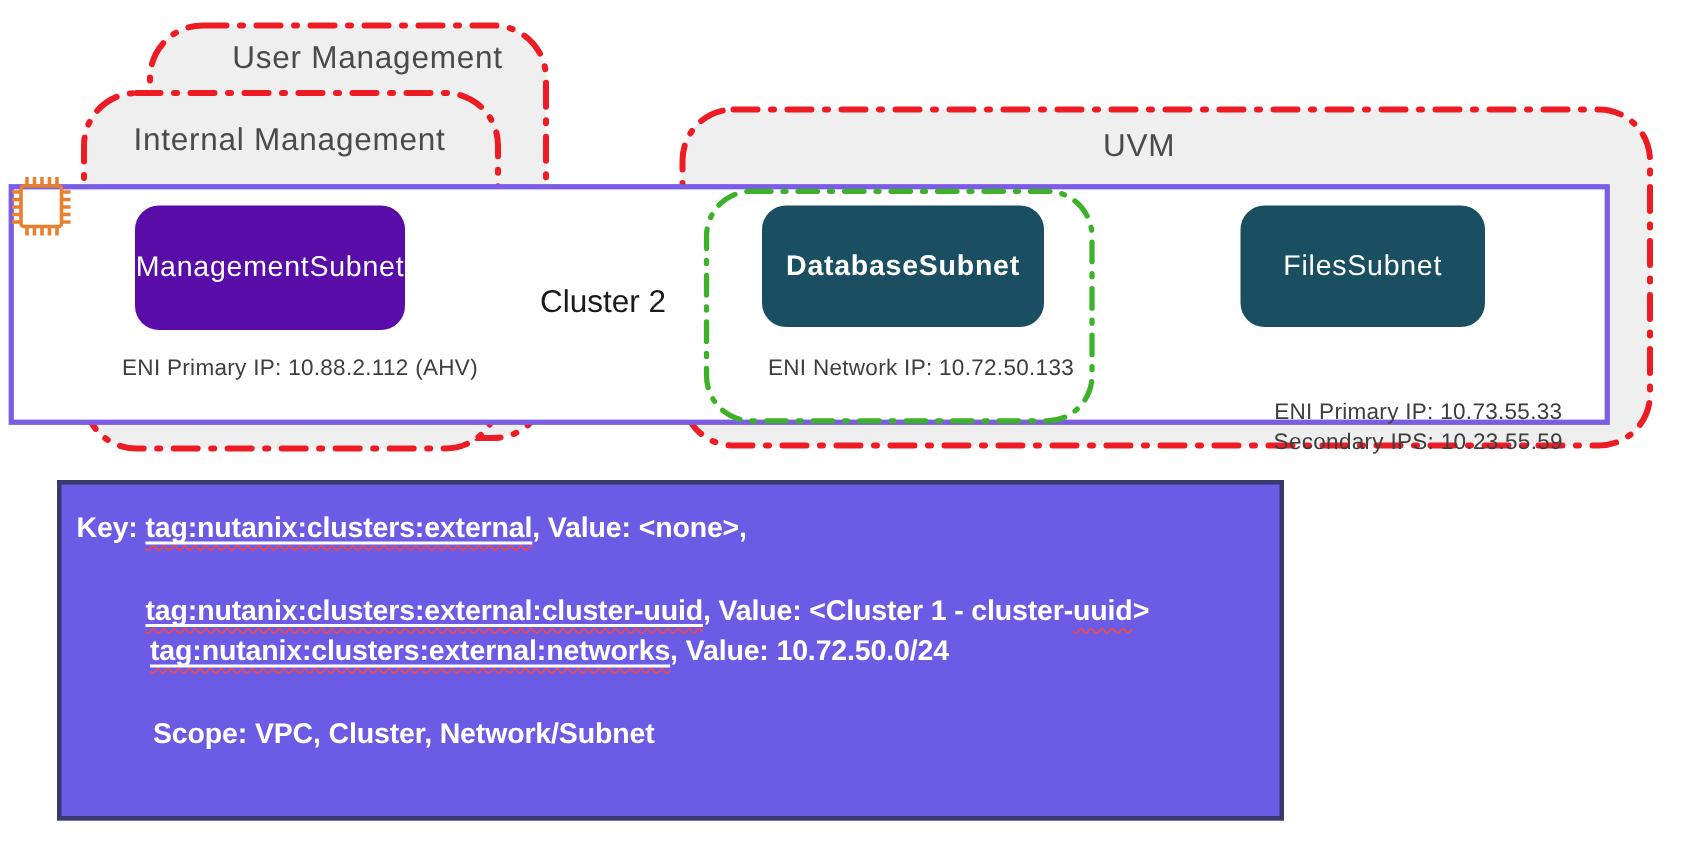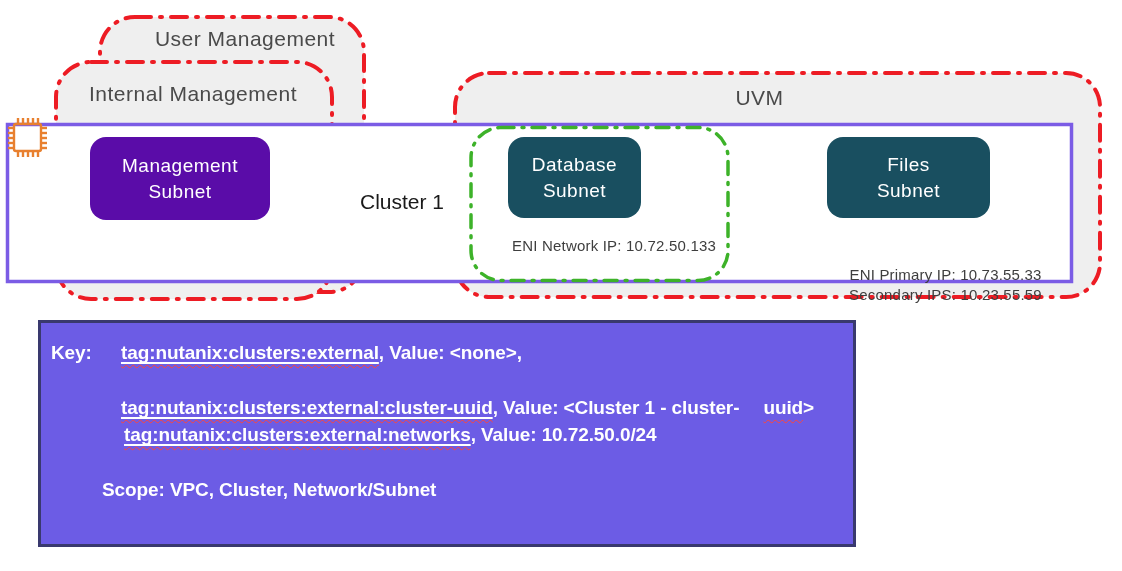--- a/index.html
+++ b/index.html
@@ -19,40 +19,40 @@
   }
   html,body{margin:0;padding:0;background:#fff;}
   body{font-family:"Liberation Sans",sans-serif;}
   .stage{position:relative;width:1122px;height:571px;background:#fff;overflow:hidden;}
   .layer{position:absolute;left:0;top:0;}
   .zone{fill:var(--zone-fill);stroke:var(--red-dash);stroke-width:4;stroke-linecap:round;stroke-dasharray:16 9 2 9;}
   .cluster-rect{fill:#ffffff;stroke:var(--cluster-border);stroke-width:3.5;}
   .zone-green{fill:none;stroke:var(--green-dash);stroke-width:3.5;stroke-linecap:round;stroke-dasharray:13 8 2 8;}
   .zone-label{position:absolute;color:var(--label-grey);font-size:21px;letter-spacing:.5px;text-align:center;white-space:nowrap;}
   .cluster-label{position:absolute;left:360px;top:190px;font-size:21px;color:var(--cluster-label);white-space:nowrap;}
-  .subnet{position:absolute;border-radius:16px;color:#fff;display:flex;flex-direction:column;align-items:center;justify-content:center;font-size:19px;line-height:26px;letter-spacing:.5px;text-align:center;}
+  .subnet{position:absolute;border-radius:16px;color:#fff;display:flex;flex-direction:row;align-items:center;justify-content:center;font-size:19px;line-height:26px;letter-spacing:.5px;text-align:center;}
   .subnet.management{left:90px;top:137px;width:180px;height:83px;background:var(--management-purple);}
-  .subnet.database{left:508px;top:137px;width:133px;height:81px;background:var(--subnet-teal);}
+  .subnet.database{left:508px;top:137px;width:188px;height:81px;background:var(--subnet-teal);font-weight:bold;}
   .subnet.files{left:827px;top:137px;width:163px;height:81px;background:var(--subnet-teal);}
   .ipblock{position:absolute;text-align:center;font-size:15px;line-height:19.5px;color:var(--ip-text);letter-spacing:.2px;white-space:nowrap;}
   .ipblock.management{left:65px;top:236px;width:270px;}
   .ipblock.database{left:500px;top:236px;width:228px;}
   .ipblock.files{left:833px;top:236px;width:225px;margin-top:29px;}
   .chip{position:absolute;left:4px;top:113px;}
   .chip line,.chip rect{stroke:var(--chip-orange);stroke-width:2.4;fill:none;}
   .info-box{position:absolute;left:38px;top:320px;width:818px;height:227px;box-sizing:border-box;
     background:var(--info-bg);border:3px solid var(--info-border);color:#fff;font-size:19px;font-weight:600;
     letter-spacing:-.1px;}
   .info-row{white-space:nowrap;}
   .info-row.r1{margin:19px 0 0 10px;}
   .info-row.r2{margin:33px 0 0 56px;}
   .info-row.r3{margin:5px 0 0 59px;}
   .info-row.r4{margin:33px 0 0 61px;}
   .tag{text-decoration:underline;text-decoration-thickness:1.5px;text-underline-offset:3px;}
-  .squig{text-decoration:underline wavy var(--squiggle-red);text-decoration-thickness:1.2px;text-underline-offset:5px;text-decoration-skip-ink:none;margin-left:24px;}
+  .squig{text-decoration:underline wavy var(--squiggle-red);text-decoration-thickness:1.2px;text-underline-offset:5px;text-decoration-skip-ink:none;}
 </style>
 </head>
 <body>
 
 <div class="stage">
 
   <svg class="layer" width="1122" height="571" viewBox="0 0 1122 571">
     <rect class="zone" x="100" y="17" width="264" height="275" rx="35"></rect>
     <rect class="zone" x="56" y="62" width="276" height="237" rx="35"></rect>
     <rect class="zone" x="455" y="73" width="645" height="224" rx="34"></rect>
@@ -81,27 +81,28 @@
       <line x1="4" y1="25" x2="10" y2="25"></line>
       <line x1="4" y1="30" x2="10" y2="30"></line>
       <line x1="4" y1="35" x2="10" y2="35"></line>
     <line x1="37" y1="15" x2="43" y2="15"></line>
       <line x1="37" y1="20" x2="43" y2="20"></line>
       <line x1="37" y1="25" x2="43" y2="25"></line>
       <line x1="37" y1="30" x2="43" y2="30"></line>
       <line x1="37" y1="35" x2="43" y2="35"></line>
   </svg>
 
-  <div class="cluster-label">Cluster 1</div>
+  <div class="cluster-label">Cluster 2</div>
 
   <div class="subnet management">
     <span>Management</span>
     <span>Subnet</span>
   </div>
   <div class="ipblock management">
+    <div>ENI Primary IP: 10.88.2.112 (AHV)</div>
   </div>
 
   <div class="subnet database">
     <span>Database</span>
     <span>Subnet</span>
   </div>
   <div class="ipblock database">
     <div>ENI Network IP: 10.72.50.133</div>
   </div>
 

